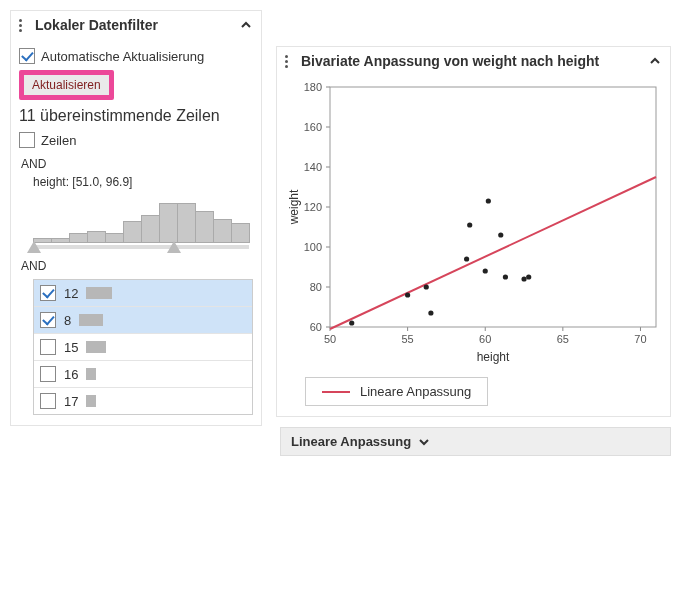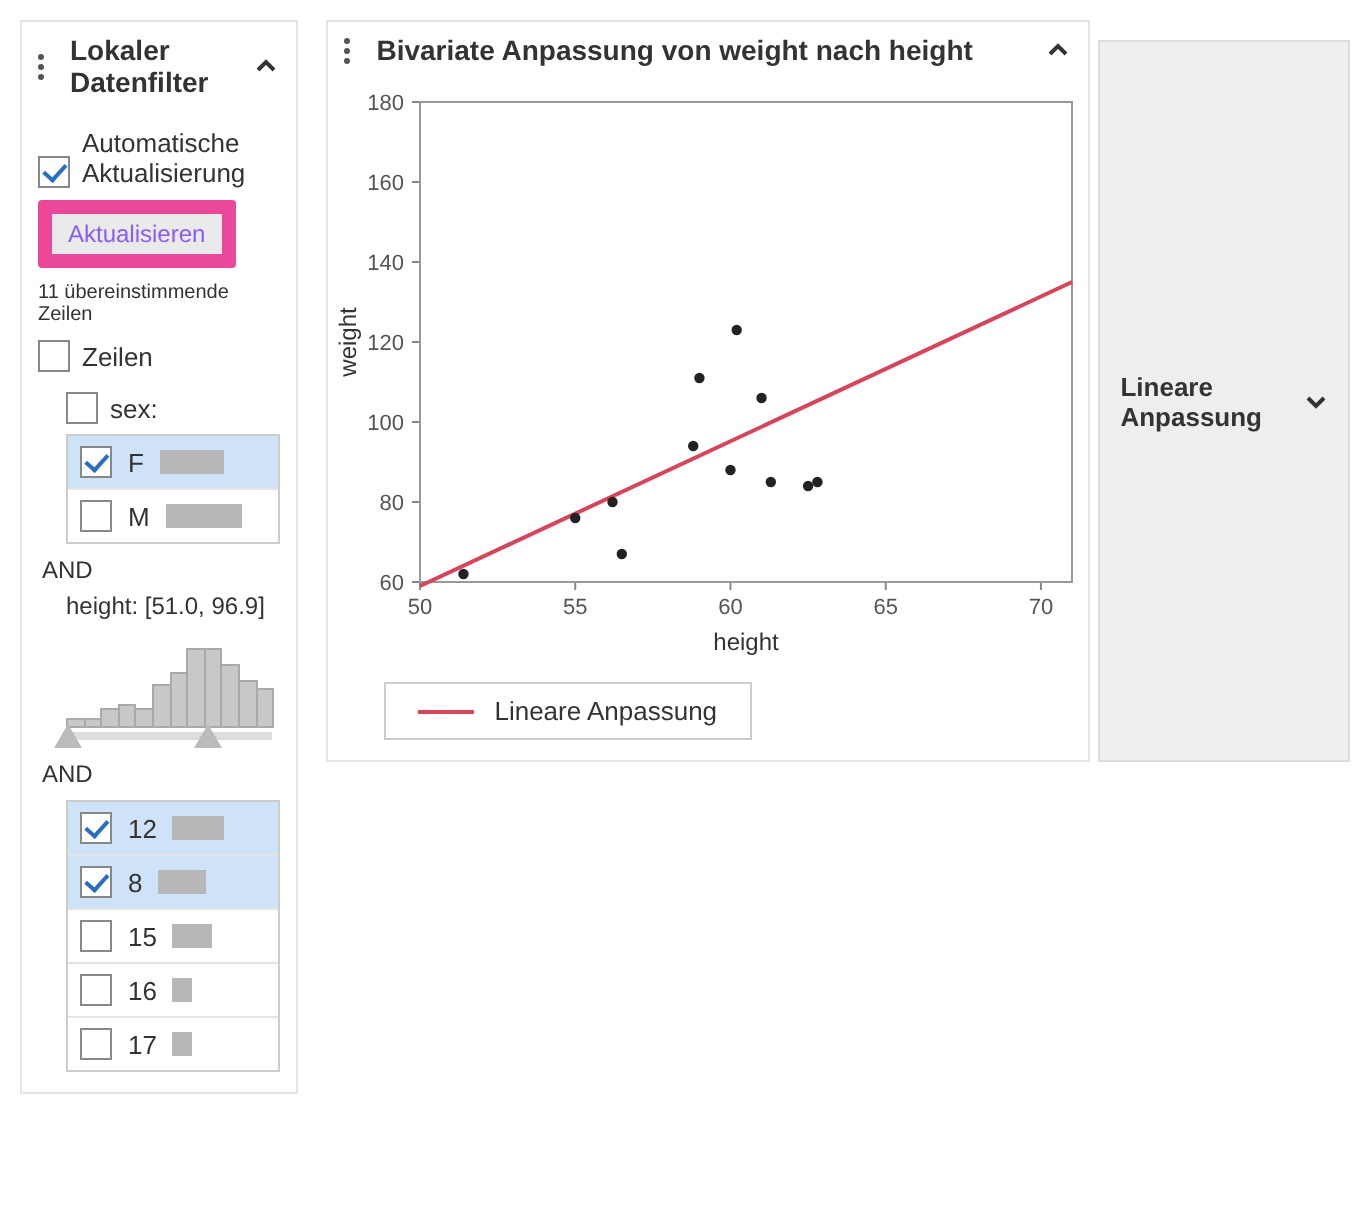--- a/index.html
+++ b/index.html
@@ -47,24 +47,24 @@
   .checkbox {
     width:16px; height:16px; border:1px solid #888; background:#fff;
     display:inline-flex; align-items:center; justify-content:center;
     cursor:pointer; flex-shrink:0;
   }
   .checkbox.checked::after {
     content:""; width:9px; height:5px; border-left:2px solid #2a6fbf;
     border-bottom:2px solid #2a6fbf; transform:rotate(-48deg) translate(1px,-1px);
   }
   .btn-update {
-    background:#eaeaea; color:#8b5cf6; border:7px solid #ec4899;
+    background:#eaeaea; color:#7f1d1d; border:5px solid #ec4899;
     padding:3px 8px; font-size:12px; border-radius:2px; cursor:default;
   }
-  .small-note { font-size:10px; padding:4px 0; }
+  .small-note { font-size:16px; padding:4px 0; }
   .filter-block { margin-left:14px; margin-top:4px; }
   .option-list { border:1px solid #ccc; margin-top:2px; }
   .option-row {
     display:flex; align-items:center; gap:8px;
     padding:5px 6px; border-bottom:1px solid #e4e4e4;
   }
   .option-row:last-child { border-bottom:none; }
   .option-row.sel { background:#cfe3f8; }
   .bar {
     height:12px; background:#b7b7b7;
@@ -134,38 +134,20 @@
     </div>
     <div class="row">
       <button class="btn-update">Aktualisieren</button>
     </div>
     <div class="small-note">11 übereinstimmende Zeilen</div>
     <div class="row">
       <span class="checkbox"></span>
       <span>Zeilen</span>
     </div>
 
-    <div class="filter-block">
-      <div class="row">
-        <span class="checkbox"></span>
-        <span>sex:</span>
-      </div>
-      <div class="option-list" id="sex-options">
-          <div class="option-row sel">
-            <span class="checkbox checked"></span>
-    <span>F</span>
-    <span class="bar" style="width:32px"></span>
-          </div>
-          <div class="option-row">
-            <span class="checkbox"></span>
-    <span>M</span>
-    <span class="bar" style="width:38px"></span>
-          </div>
-        </div>
-    </div>
 
     <div class="and-label">AND</div>
 
     <div class="range-label">height: [51.0, 96.9]</div>
     <div class="hist">
       <div class="hist-bars" id="hist-bars">
           <div style="height: 5px;"></div>
           <div style="height: 5px;"></div>
           <div style="height: 10px;"></div>
           <div style="height: 12px;"></div>
@@ -210,21 +192,21 @@
           <div class="option-row">
             <span class="checkbox"></span>
     <span>17</span>
     <span class="bar" style="width:10px"></span>
           </div>
         </div>
     </div>
   </div>
 </div>
 
-<div style="display:flex;flex-direction:row;">
+<div style="display:flex;flex-direction:column;margin-top:36px;">
   <div class="panel panel-right">
     <div class="panel-header">
       <span class="grip">
           <span></span>
           <span></span>
           <span></span>
         </span>
       <span class="panel-title">Bivariate Anpassung von weight nach height</span>
       <span class="chev">
         <svg viewBox="0 0 12 12">

